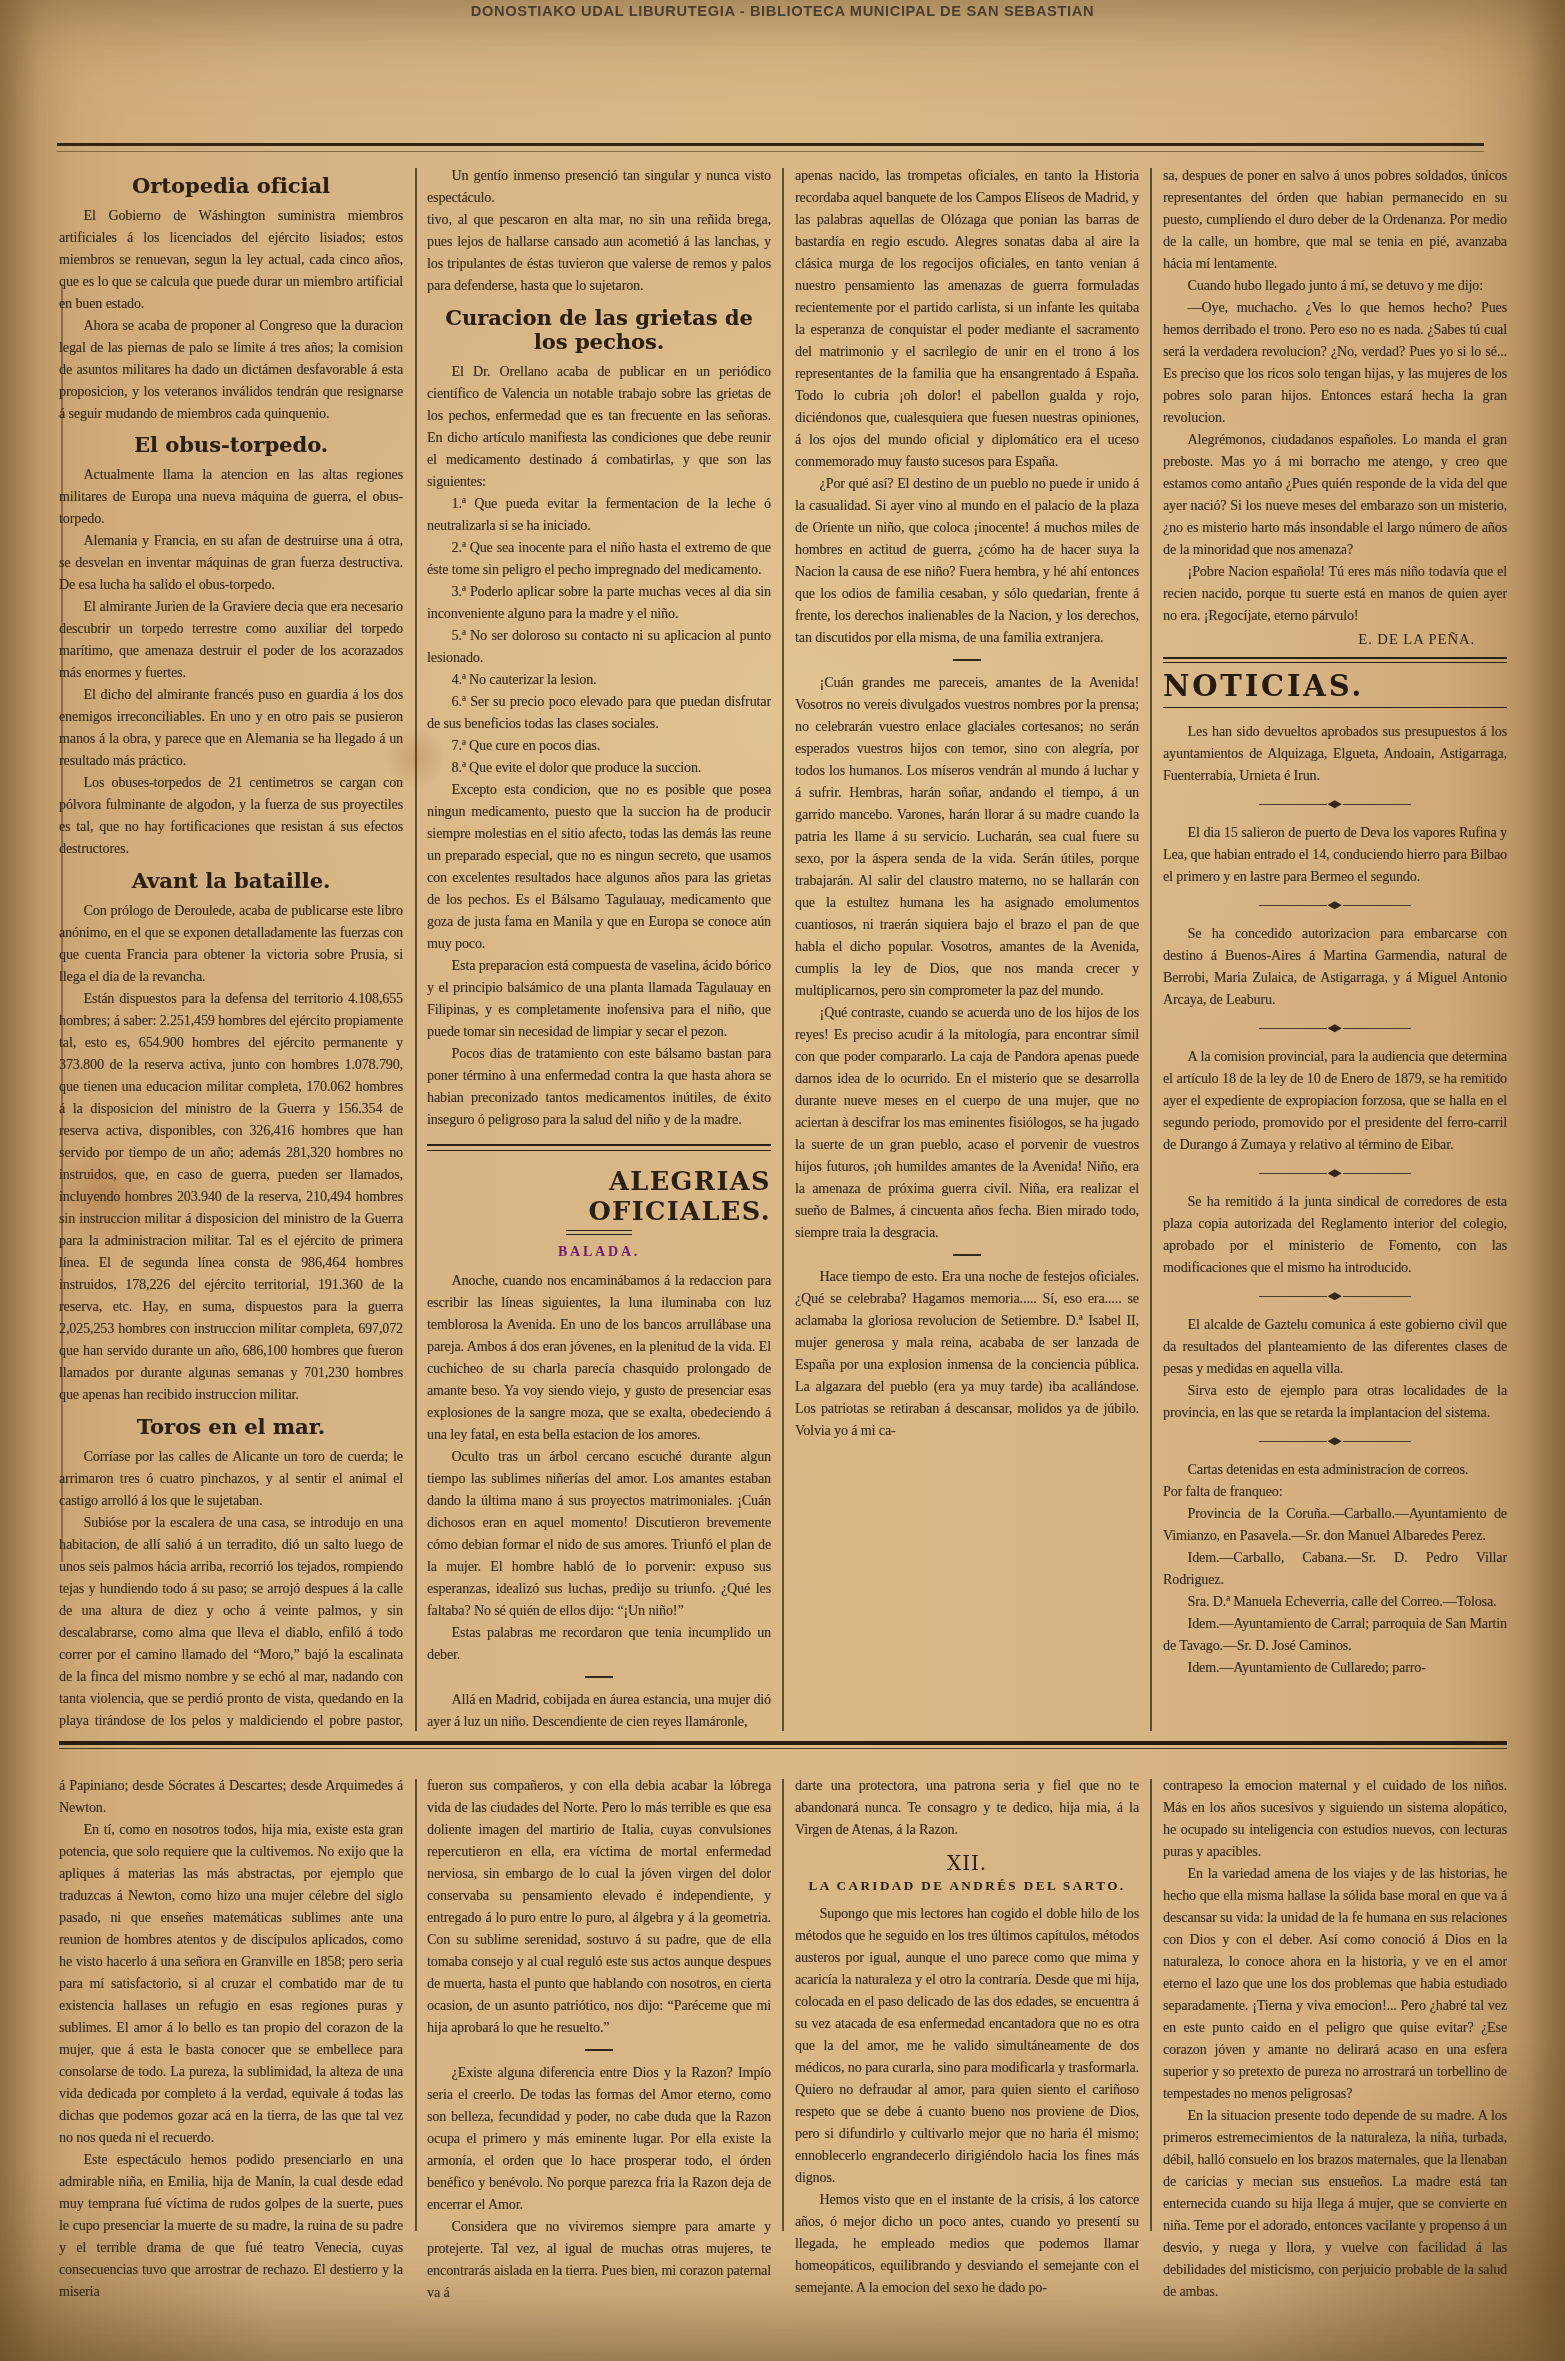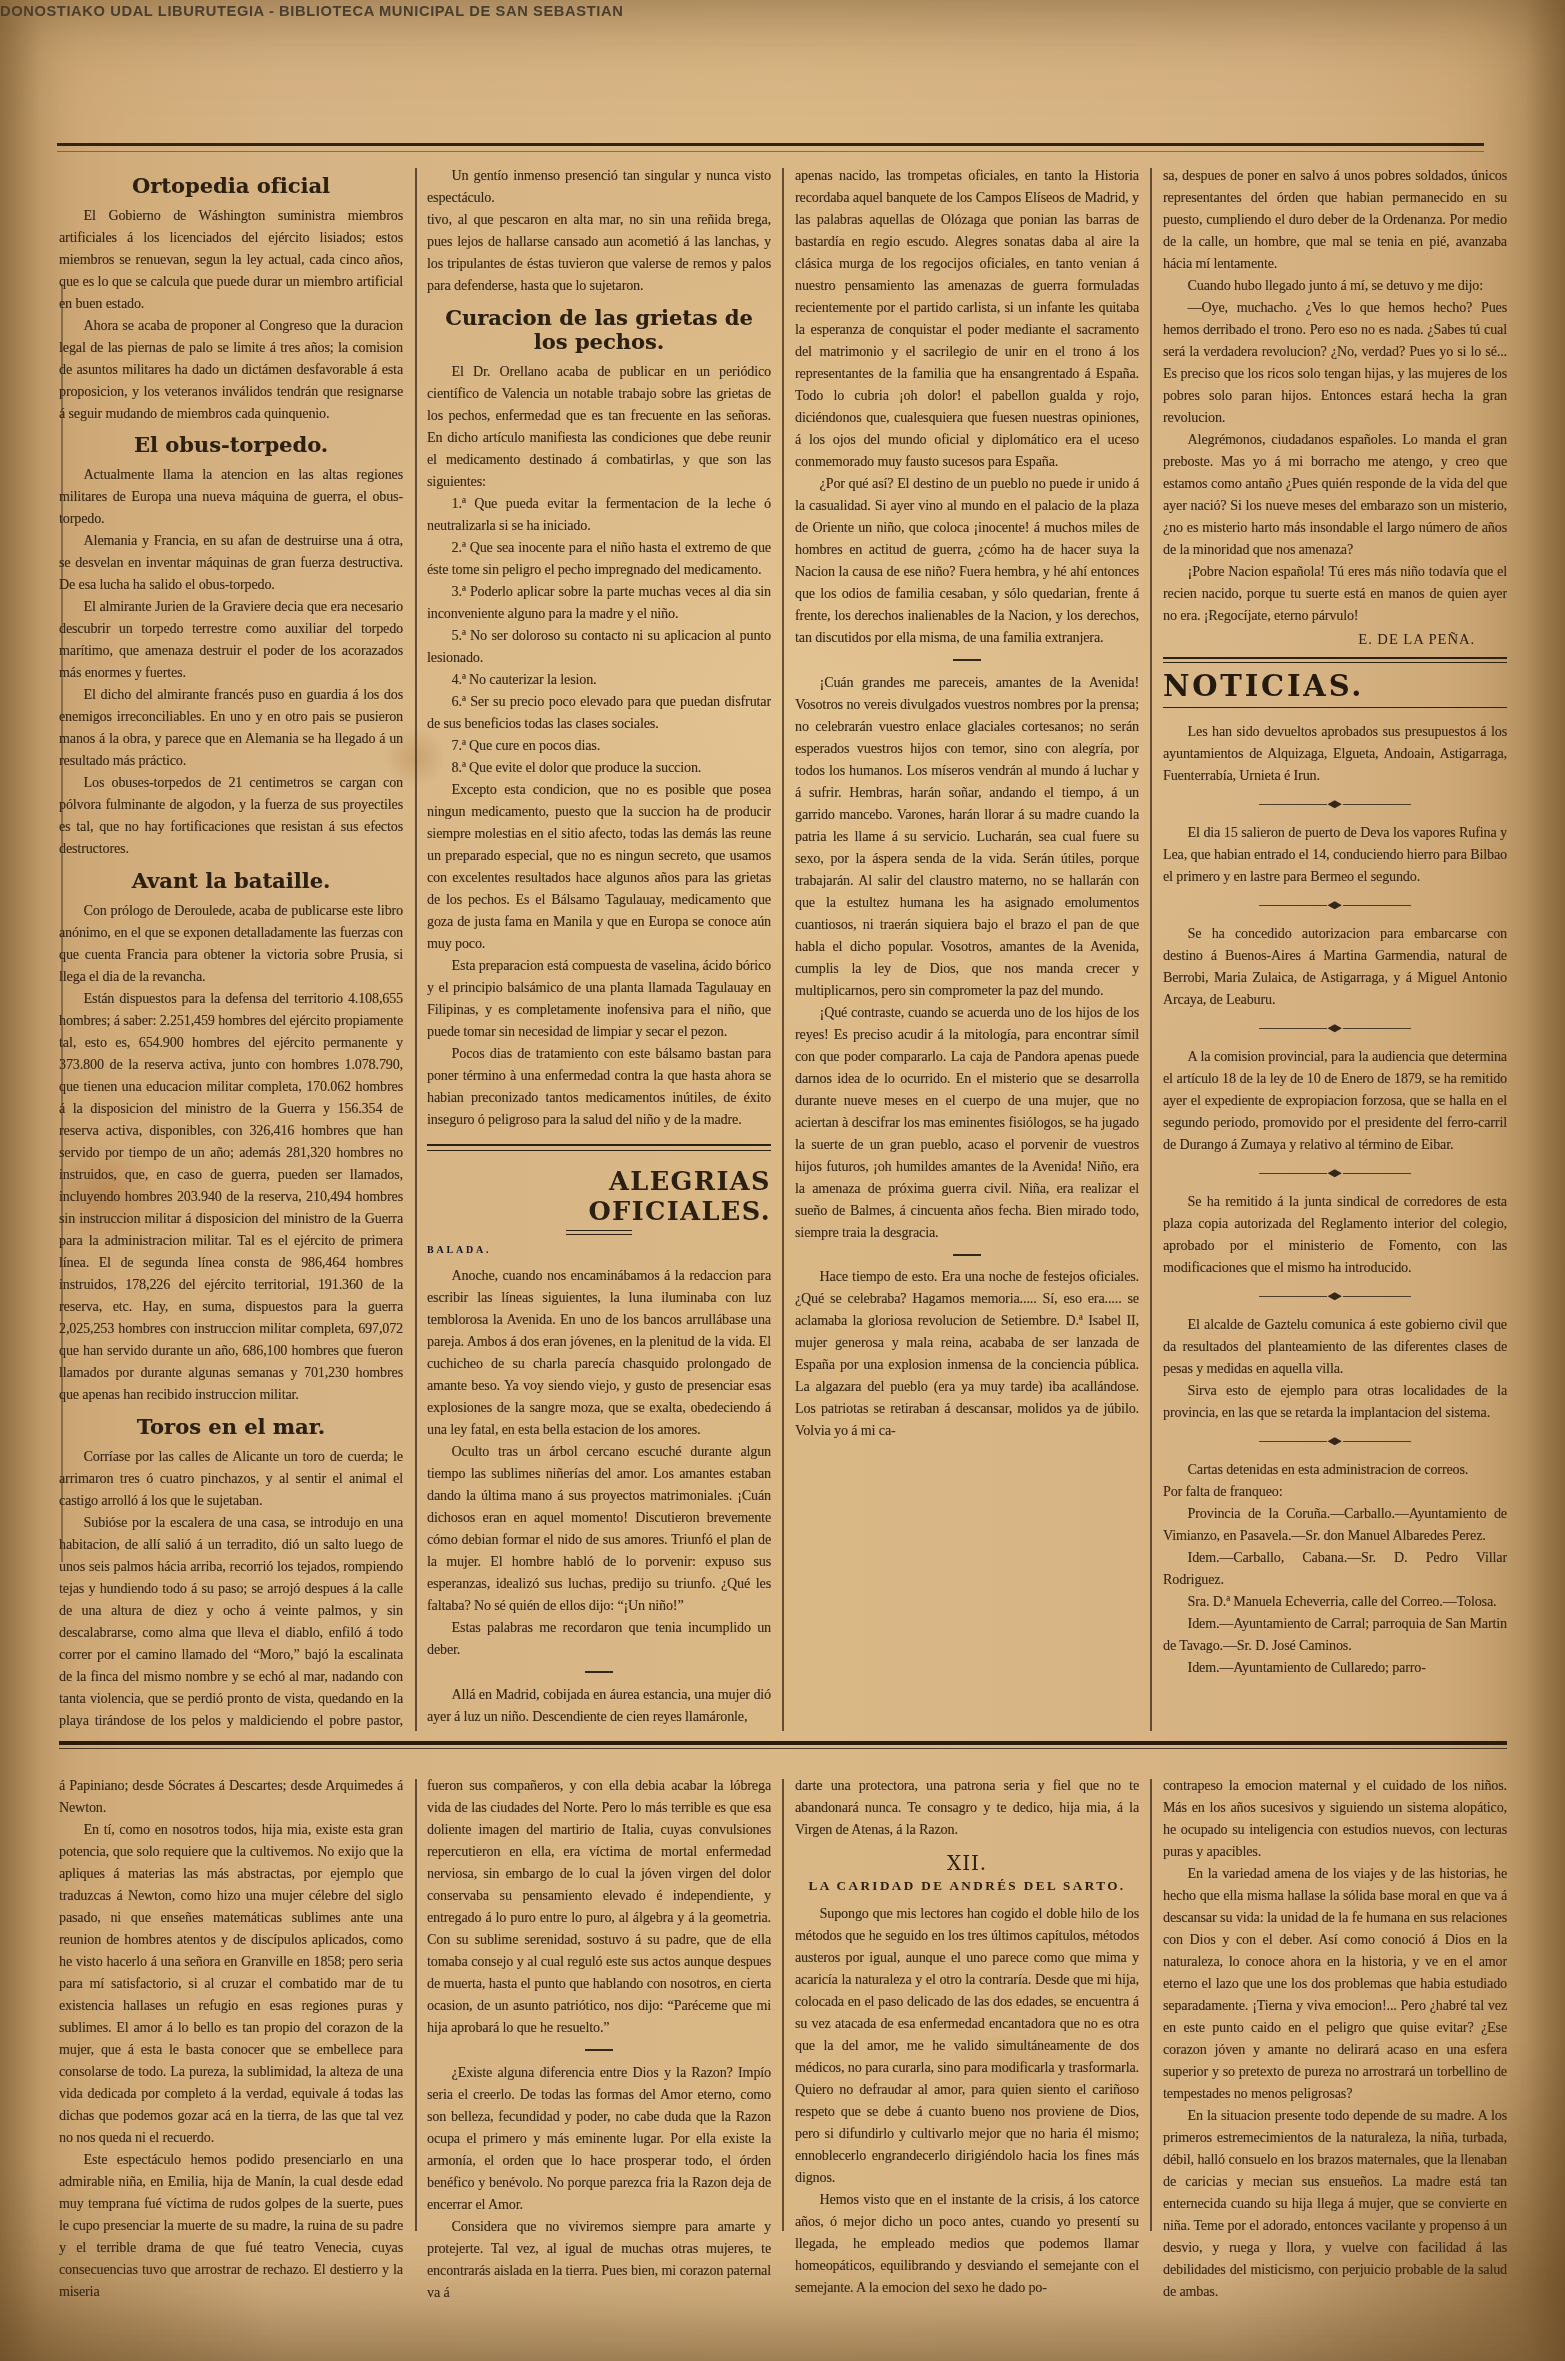--- a/index.html
+++ b/index.html
@@ -14,21 +14,21 @@
   .vignette{position:absolute;inset:0;pointer-events:none;z-index:9;
        box-shadow:inset 0 0 104px rgba(92,62,26,.38), inset -28px -43px 85px rgba(80,52,22,.30), inset 17px 9.5px 57px rgba(96,66,30,.25);}
   .stain{position:absolute;border-radius:50%;pointer-events:none;z-index:1;}
   .stain.s1{left:55px;top:1140px;width:104px;height:114px;
        background:radial-gradient(circle,rgba(150,84,34,.38),rgba(150,84,34,0) 70%);}
   .stain.s2{left:382px;top:729px;width:66px;height:57px;
        background:radial-gradient(circle,rgba(146,92,40,.25),rgba(146,92,40,0) 70%);}
   .stain.s3{left:927px;top:2035px;width:170px;height:114px;
        background:radial-gradient(circle,rgba(140,96,46,.18),rgba(140,96,46,0) 70%);}
 
-  .banner{position:absolute;top:2.8px;left:0;width:100%;z-index:5;
+  .banner{position:absolute;top:2.8px;left:0;width:100%;text-align:center;z-index:5;
        font-family:"Liberation Sans", sans-serif;font-size:14.7px;letter-spacing:0.6px;
        color:#45403a;font-weight:bold;}
 
   .masthead-rule{position:absolute;top:143px;left:57px;width:1427px;height:4.7px;z-index:4;
        border-top:3.8px solid #322414;border-bottom:1.9px solid #32241480;}
 
   .cols{position:absolute;left:59px;width:1448px;display:grid;
         grid-template-columns:repeat(4,1fr);column-gap:24px;overflow:hidden;z-index:3;}
   #topCols{top:165px;height:1571px;}
   #botCols{top:1775px;height:560px;}
@@ -50,21 +50,21 @@
   #botCols .par{font-size:14px;line-height:22px;}
   .par.cont{text-indent:0;}
 
   .h-art{font-family:"DejaVu Serif", serif;font-weight:bold;color:#2c2012;
        text-align:center;font-size:21px;line-height:24.6px;margin:8.5px 0 6.6px;
        text-shadow:0.3px 0.3px 0.4px rgba(44,32,18,.35);}
   .h-big{font-family:"DejaVu Serif", serif;font-weight:bold;color:#2c2012;
        text-align:right;font-size:25.6px;letter-spacing:1.4px;margin:15px 0 3.8px;}
   .h-big-rule{width:66px;height:2.8px;margin:1.9px auto 9.5px;
        border-top:1.9px solid #2c2012;border-bottom:0.9px solid #2c2012;}
-  .h-sub{font-size:10px;letter-spacing:2.8px;color:#0f172a;
+  .h-sub{text-align:center;font-size:14px;letter-spacing:2.8px;color:#701a75;
        margin:3.8px 0 9.5px;font-weight:bold;}
   .h-chap{font-family:"DejaVu Serif", serif;text-align:center;font-size:20px;color:#2c2012;
        margin:9.5px 0 3.8px;letter-spacing:0.9px;}
   .h-chapsub{text-align:center;font-size:13.2px;letter-spacing:2.4px;color:#2c2012;
        margin:0 0 8.5px;font-weight:bold;}
   .h-news{font-family:"DejaVu Serif", serif;font-weight:bold;
        font-size:29px;letter-spacing:2.8px;color:#241a0e;margin:5.7px 0 3.8px;}
   .rule-news-top{border-top:2.8px solid #2c2012;border-bottom:0.9px solid #2c2012;height:2.8px;margin:9.5px 0 3.8px;}
   .rule-news-bot{border-top:1.9px solid #2c2012;margin:1.9px 0 13.2px;}
   .rule2{border-top:2.8px solid #2c2012;border-bottom:0.9px solid #2c2012;height:3.8px;margin:13.2px 0 7.6px;}

